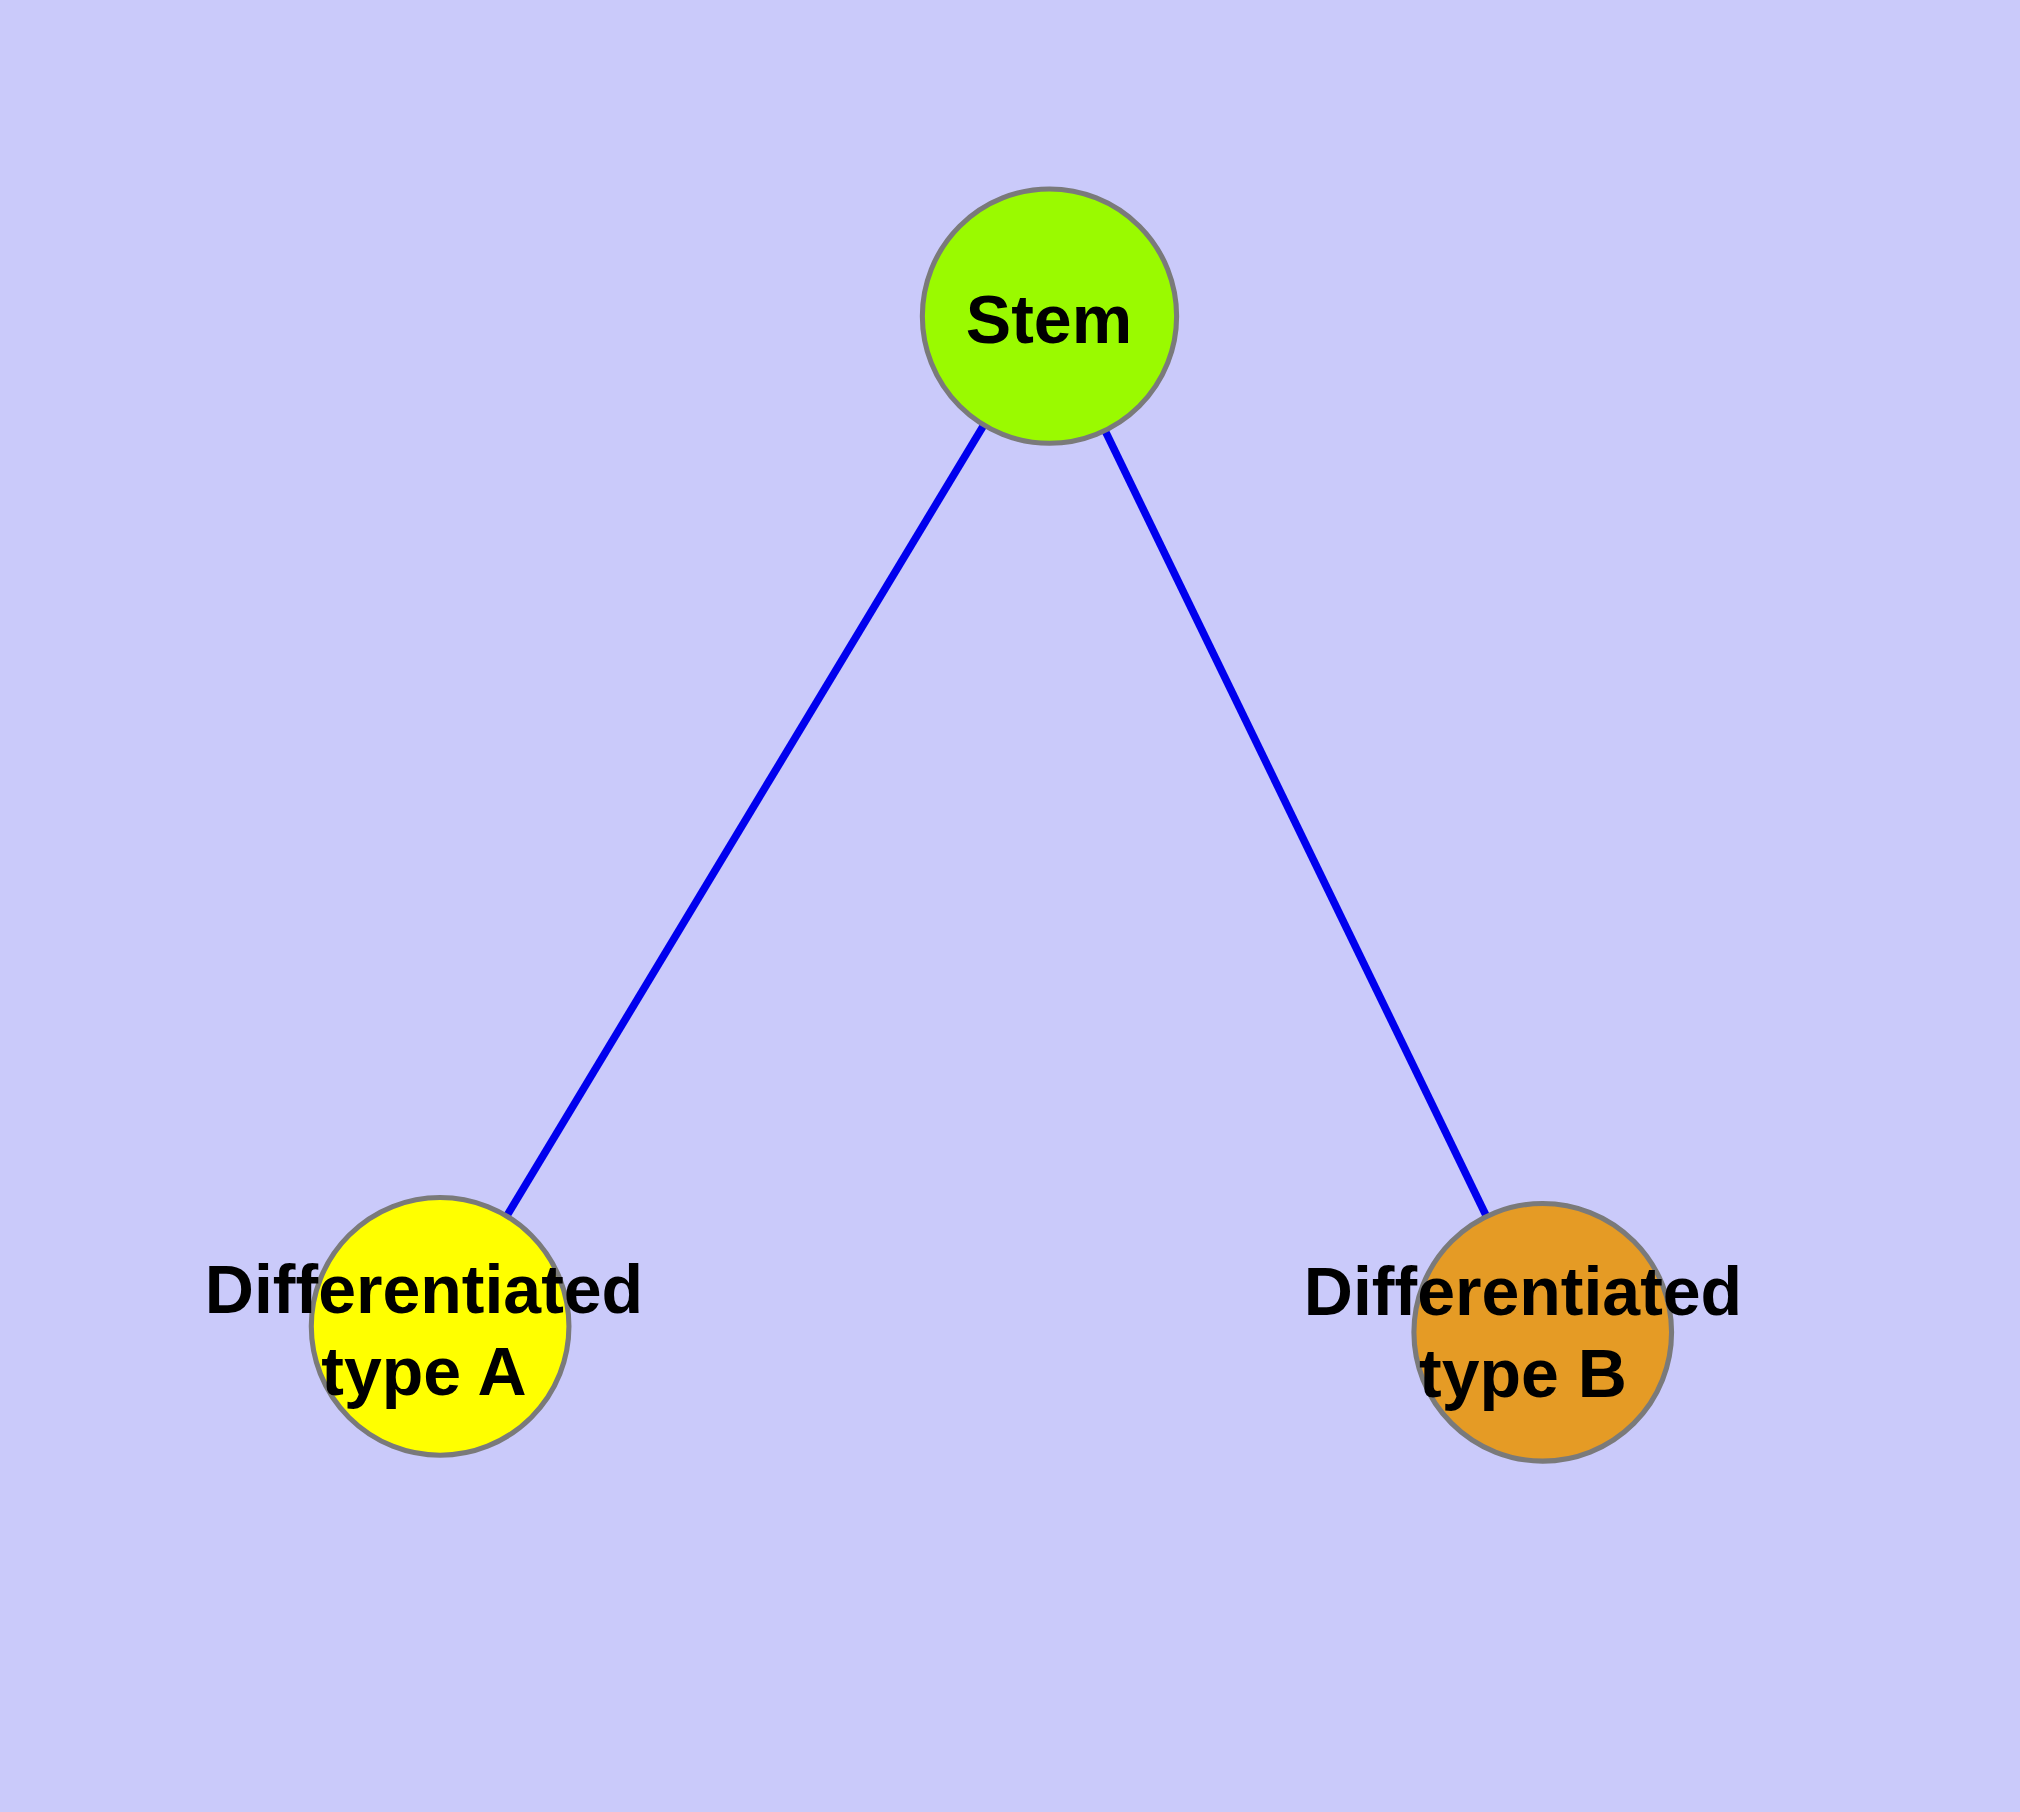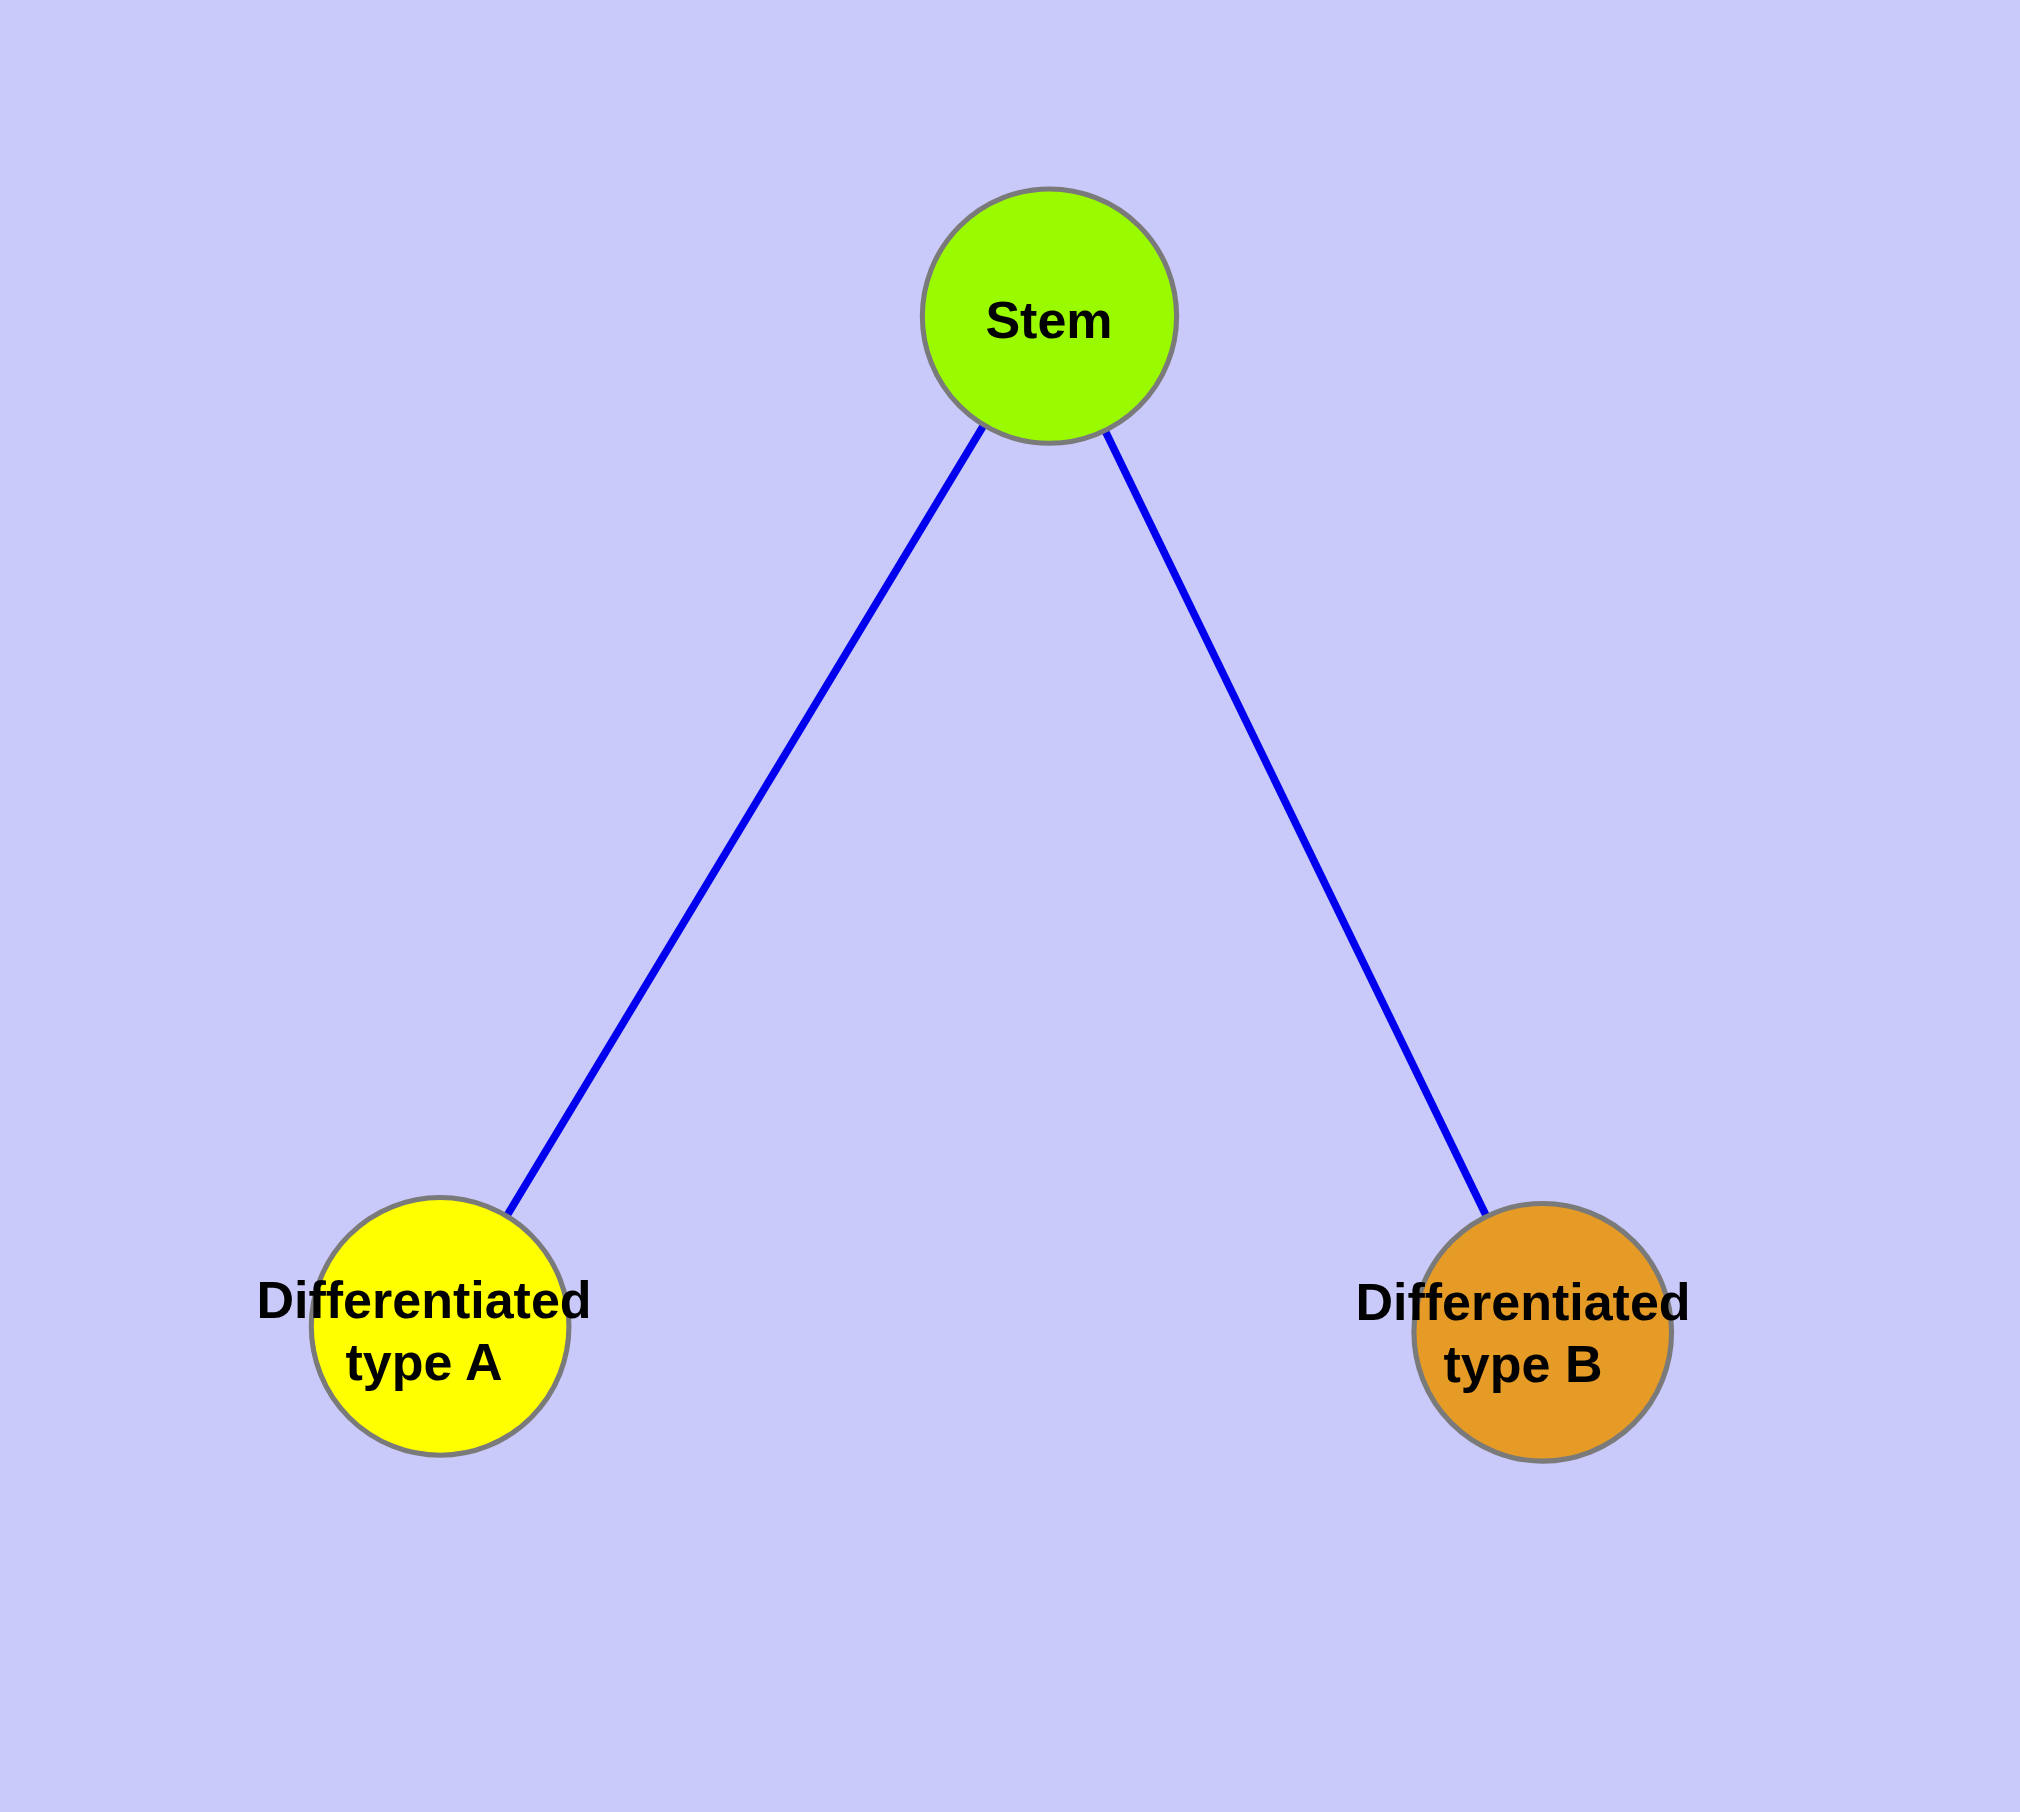--- a/index.html
+++ b/index.html
@@ -20,21 +20,21 @@
   .canvas svg {
     position: absolute;
     left: 0;
     top: 0;
     display: block;
   }
   .node-label {
     position: absolute;
     transform: translate(-50%, -50%);
     font-weight: bold;
-    font-size: 52px;
+    font-size: 68px;
     line-height: 1.2;
     color: #000000;
     text-align: center;
     white-space: pre-line;
     letter-spacing: 0px;
   }
   .label-stem   { left: 1049px; top: 320px;  }
   .label-type-a { left: 424px;  top: 1331px; }
   .label-type-b { left: 1523px; top: 1333px; }
 </style>

